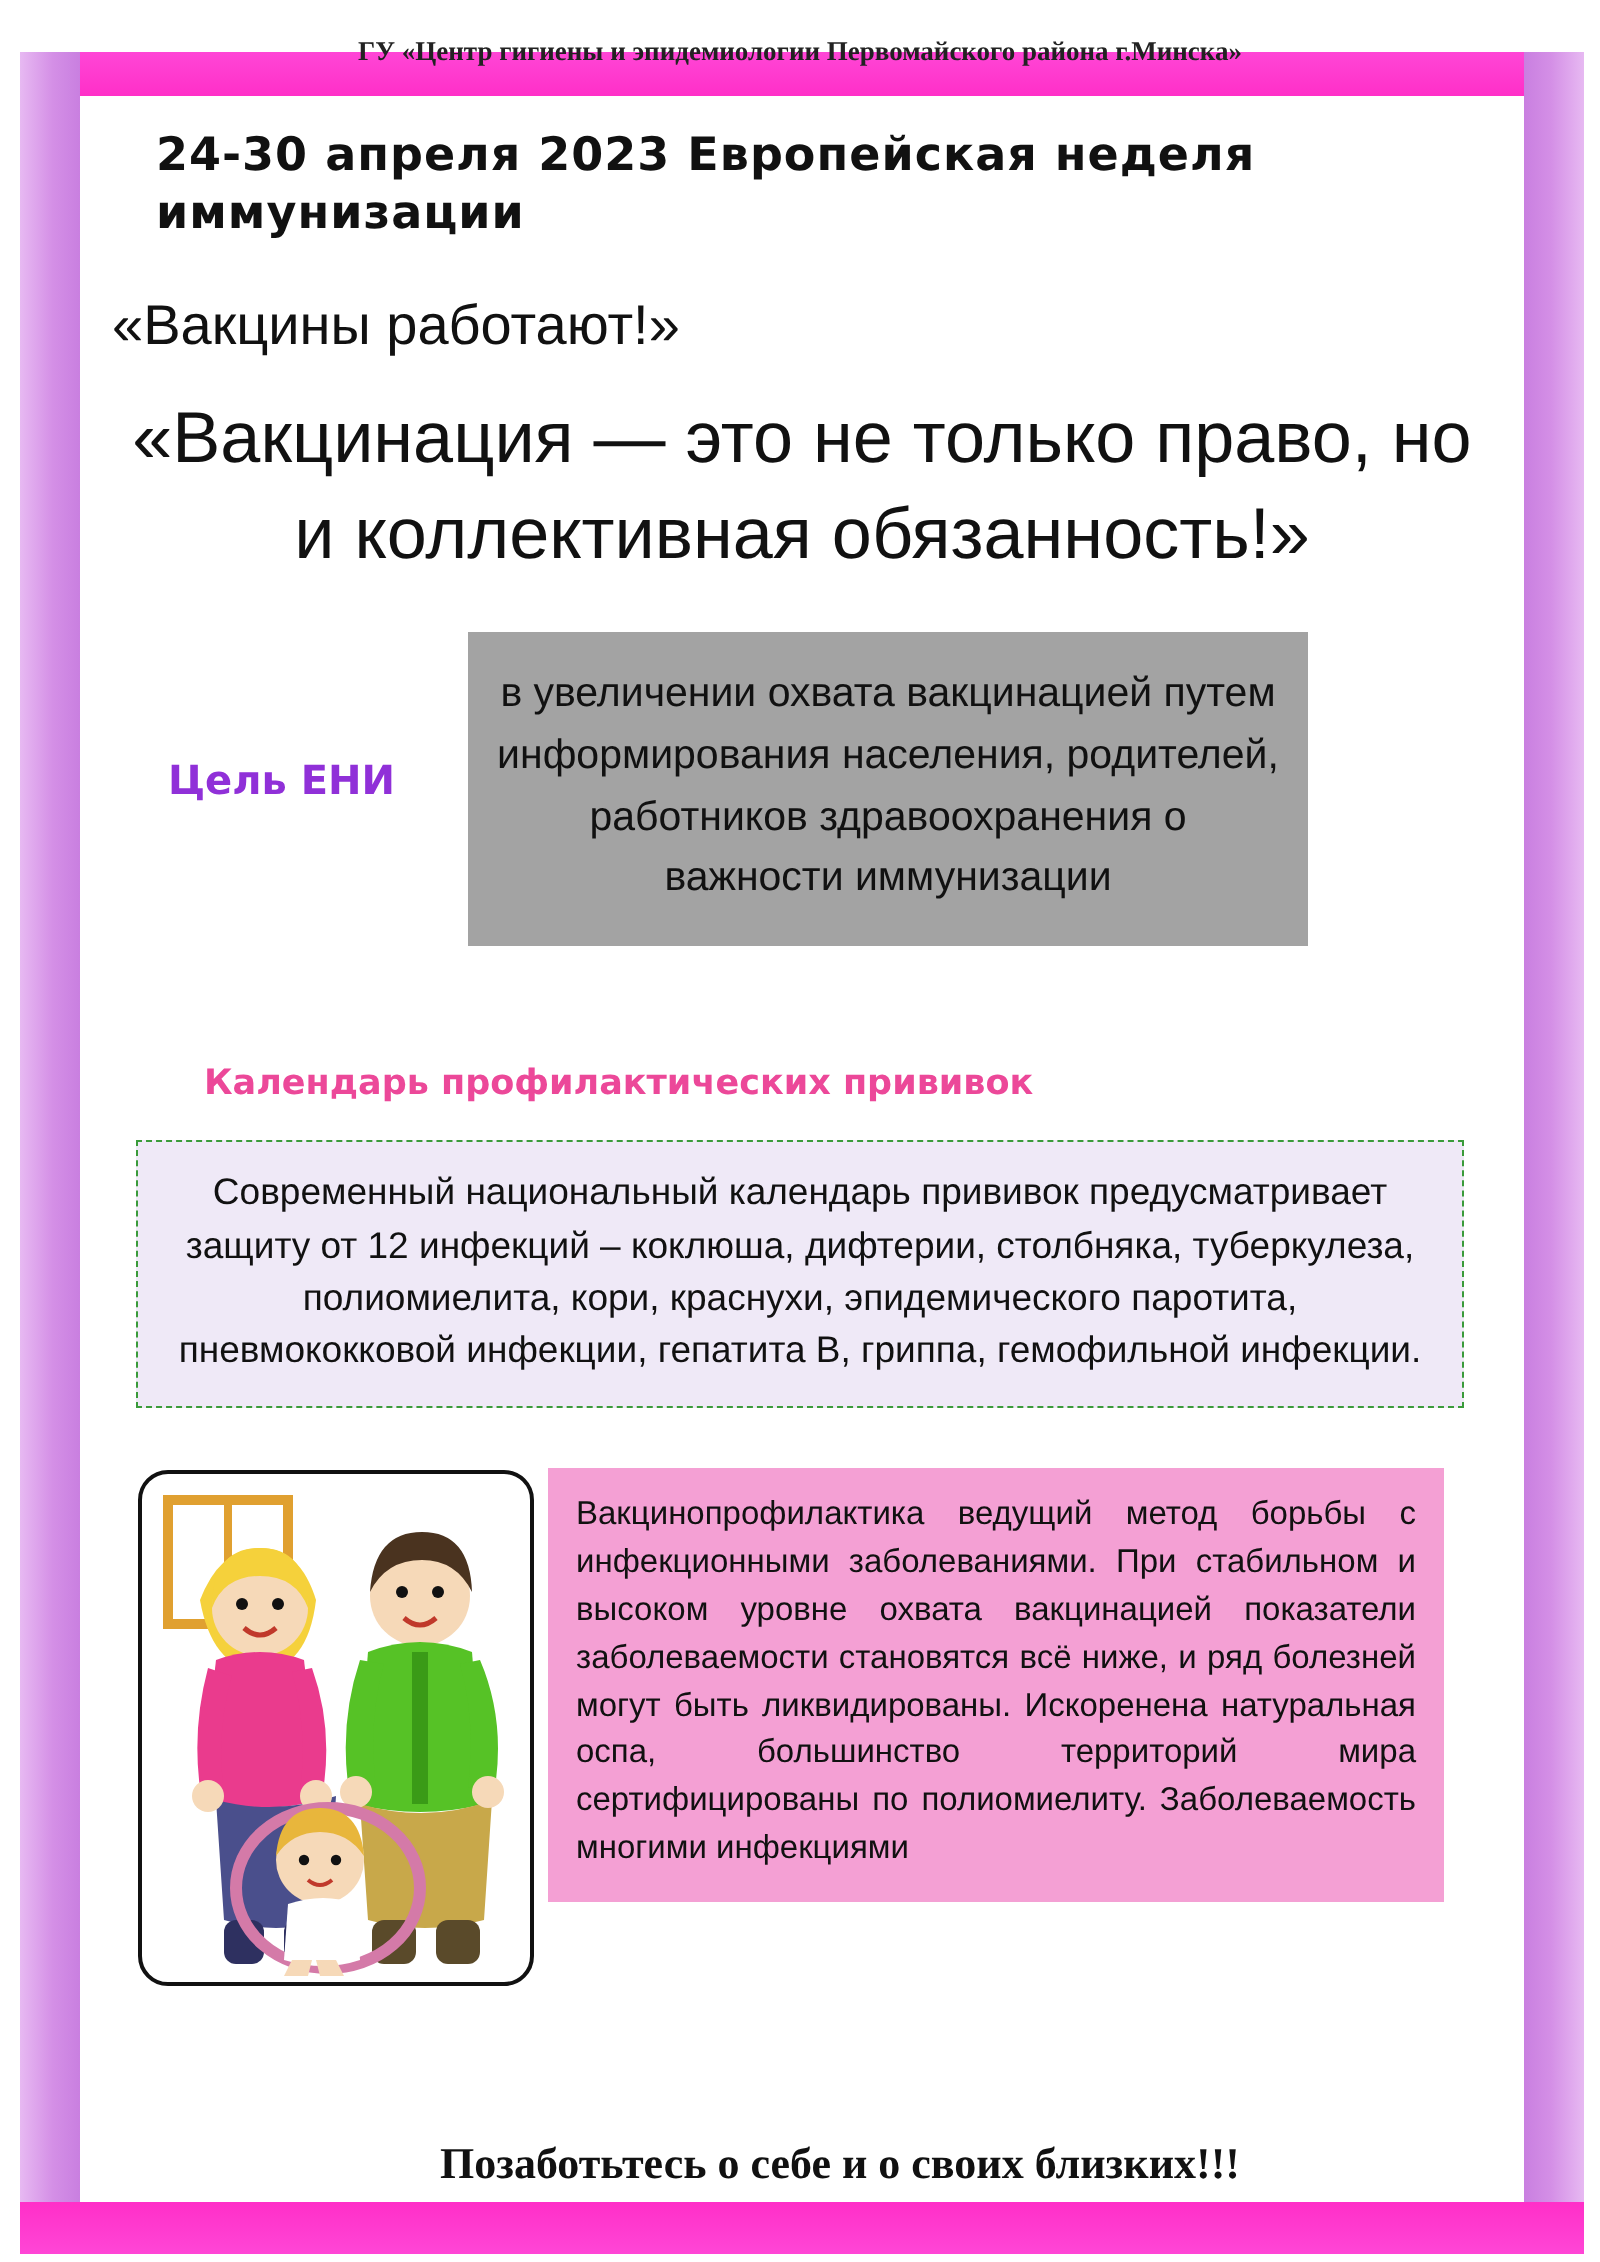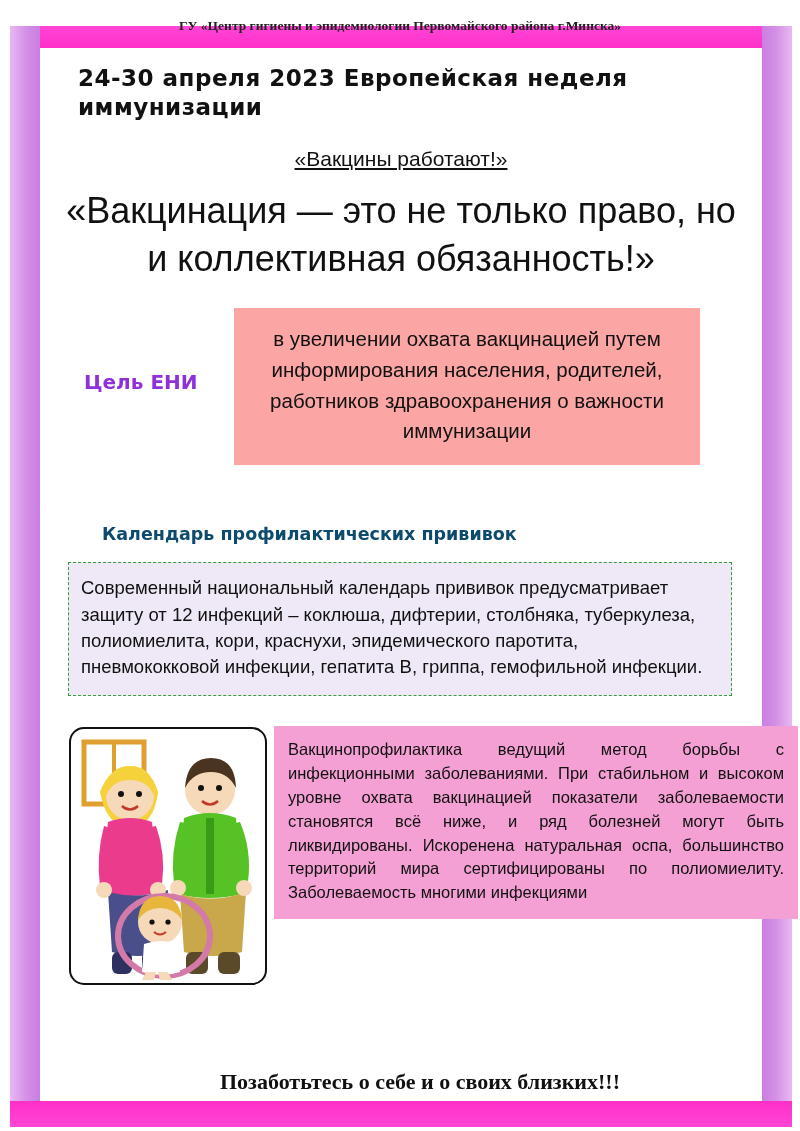--- a/index.html
+++ b/index.html
@@ -94,26 +94,24 @@
     font-weight: bold;
     font-size: 23px;
     color: #111111;
     line-height: 1.28;
     letter-spacing: 0.5px;
     margin: 8px 0 4px 22px;
     width: 600px;
   }
 
   .slogan1 {
-    text-align: center;
-    font-size: 21px;
+    font-size: 28px;
     color: #111111;
     margin: 24px 0 0 0;
     font-family: "Liberation Sans", sans-serif;
-    text-decoration: underline;
   }
 
   .slogan2 {
     text-align: center;
     font-size: 36px;
     color: #111111;
     margin: 16px 0 0 0;
     line-height: 1.35;
     font-family: "Liberation Sans", sans-serif;
   }
@@ -130,49 +128,49 @@
     font-family: "DejaVu Sans", sans-serif;
     font-weight: bold;
     font-size: 20px;
     color: #8a2be2;
     color: #9030d8;
   }
   .goal-box {
     position: absolute;
     left: 178px;
     top: 0;
-    width: 466px;
-    background: #fca5a5;
+    width: 420px;
+    background: #a3a3a3;
     padding: 16px 14px 18px 14px;
     box-sizing: border-box;
     text-align: center;
     font-size: 20.5px;
     line-height: 1.5;
     color: #111111;
   }
 
   .calendar-title {
     margin: 6px 0 0 46px;
     font-family: "DejaVu Sans", sans-serif;
     font-weight: bold;
     font-size: 17.5px;
-    color: #0c4a6e;
+    color: #ec4899;
   }
 
   .calendar-box {
     margin: 18px 0 0 12px;
     width: 664px;
     box-sizing: border-box;
     border: 1px dashed #3a9b3a;
     background: #efe9f7;
     padding: 12px 12px 14px 12px;
     font-size: 18.5px;
     line-height: 1.43;
     color: #111111;
-    text-align: left;
+    text-align: center;
   }
 
   .achievement {
     margin: 24px 0 0 220px;
     width: 440px;
     text-align: center;
     font-style: italic;
     font-weight: bold;
     font-size: 19px;
     line-height: 1.35;
@@ -182,21 +180,21 @@
   .lower {
     position: relative;
     margin-top: 10px;
     height: 282px;
   }
 
   .pink-box {
     position: absolute;
     left: 218px;
     top: 20px;
-    width: 524px;
+    width: 448px;
     background: #f7a8d8;
     background: #f4a0d4;
     padding: 12px 14px 14px 14px;
     box-sizing: border-box;
     font-size: 16.5px;
     line-height: 1.45;
     color: #111111;
     text-align: justify;
   }
   .pink-box .last-line {

